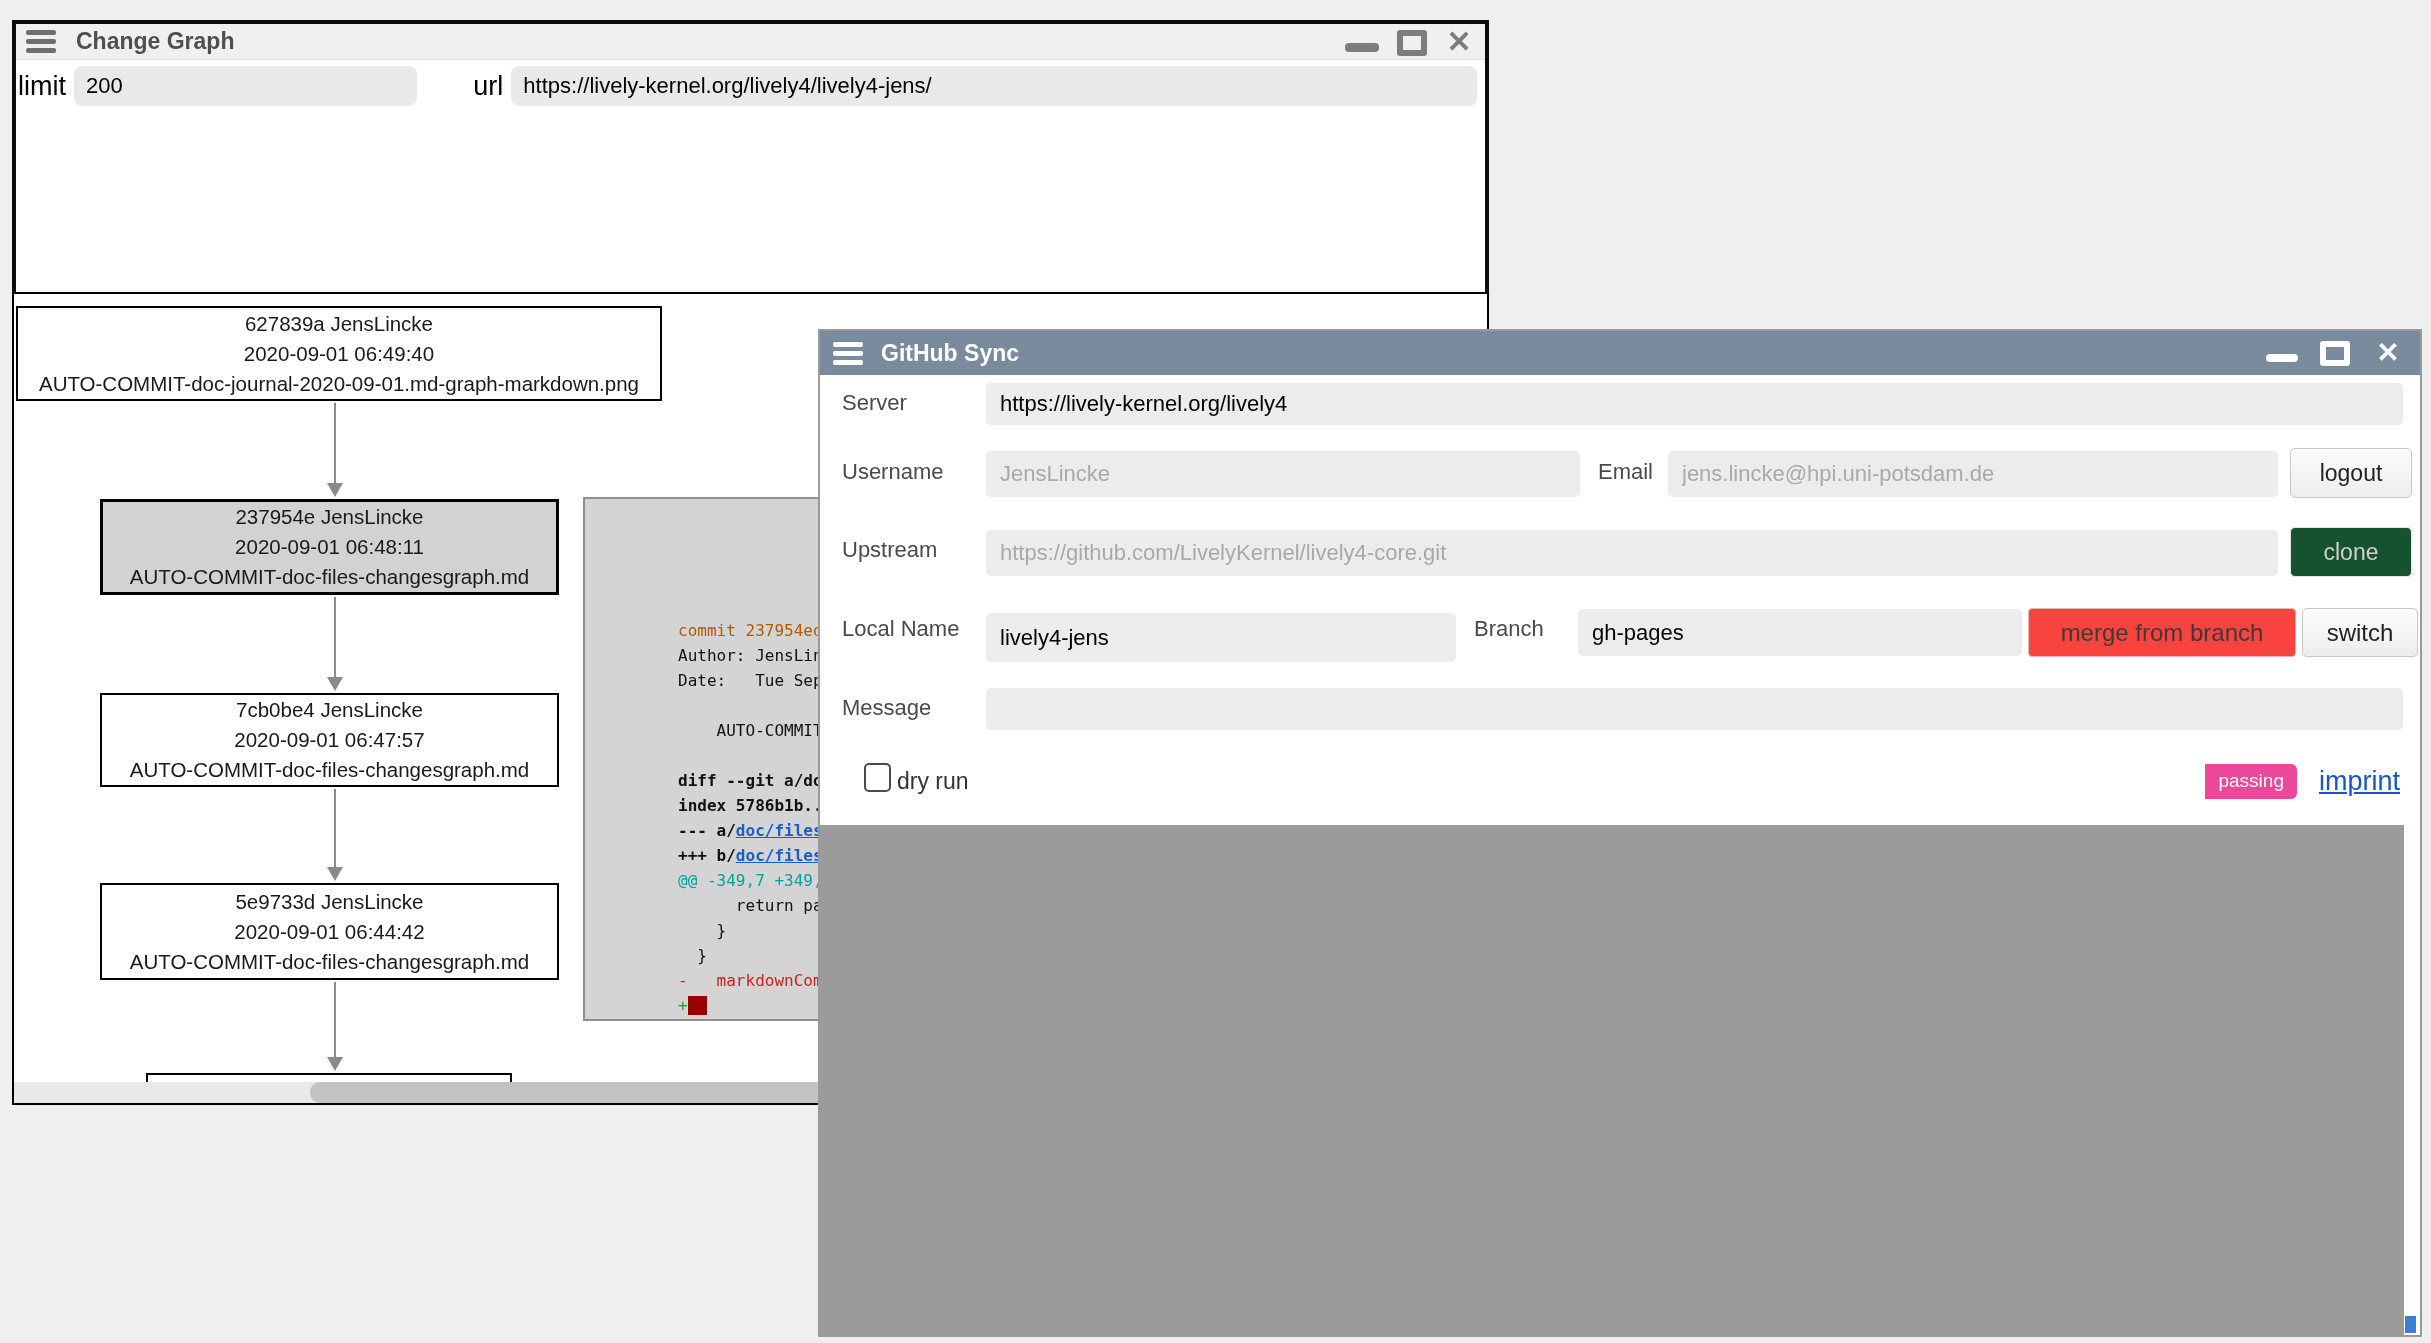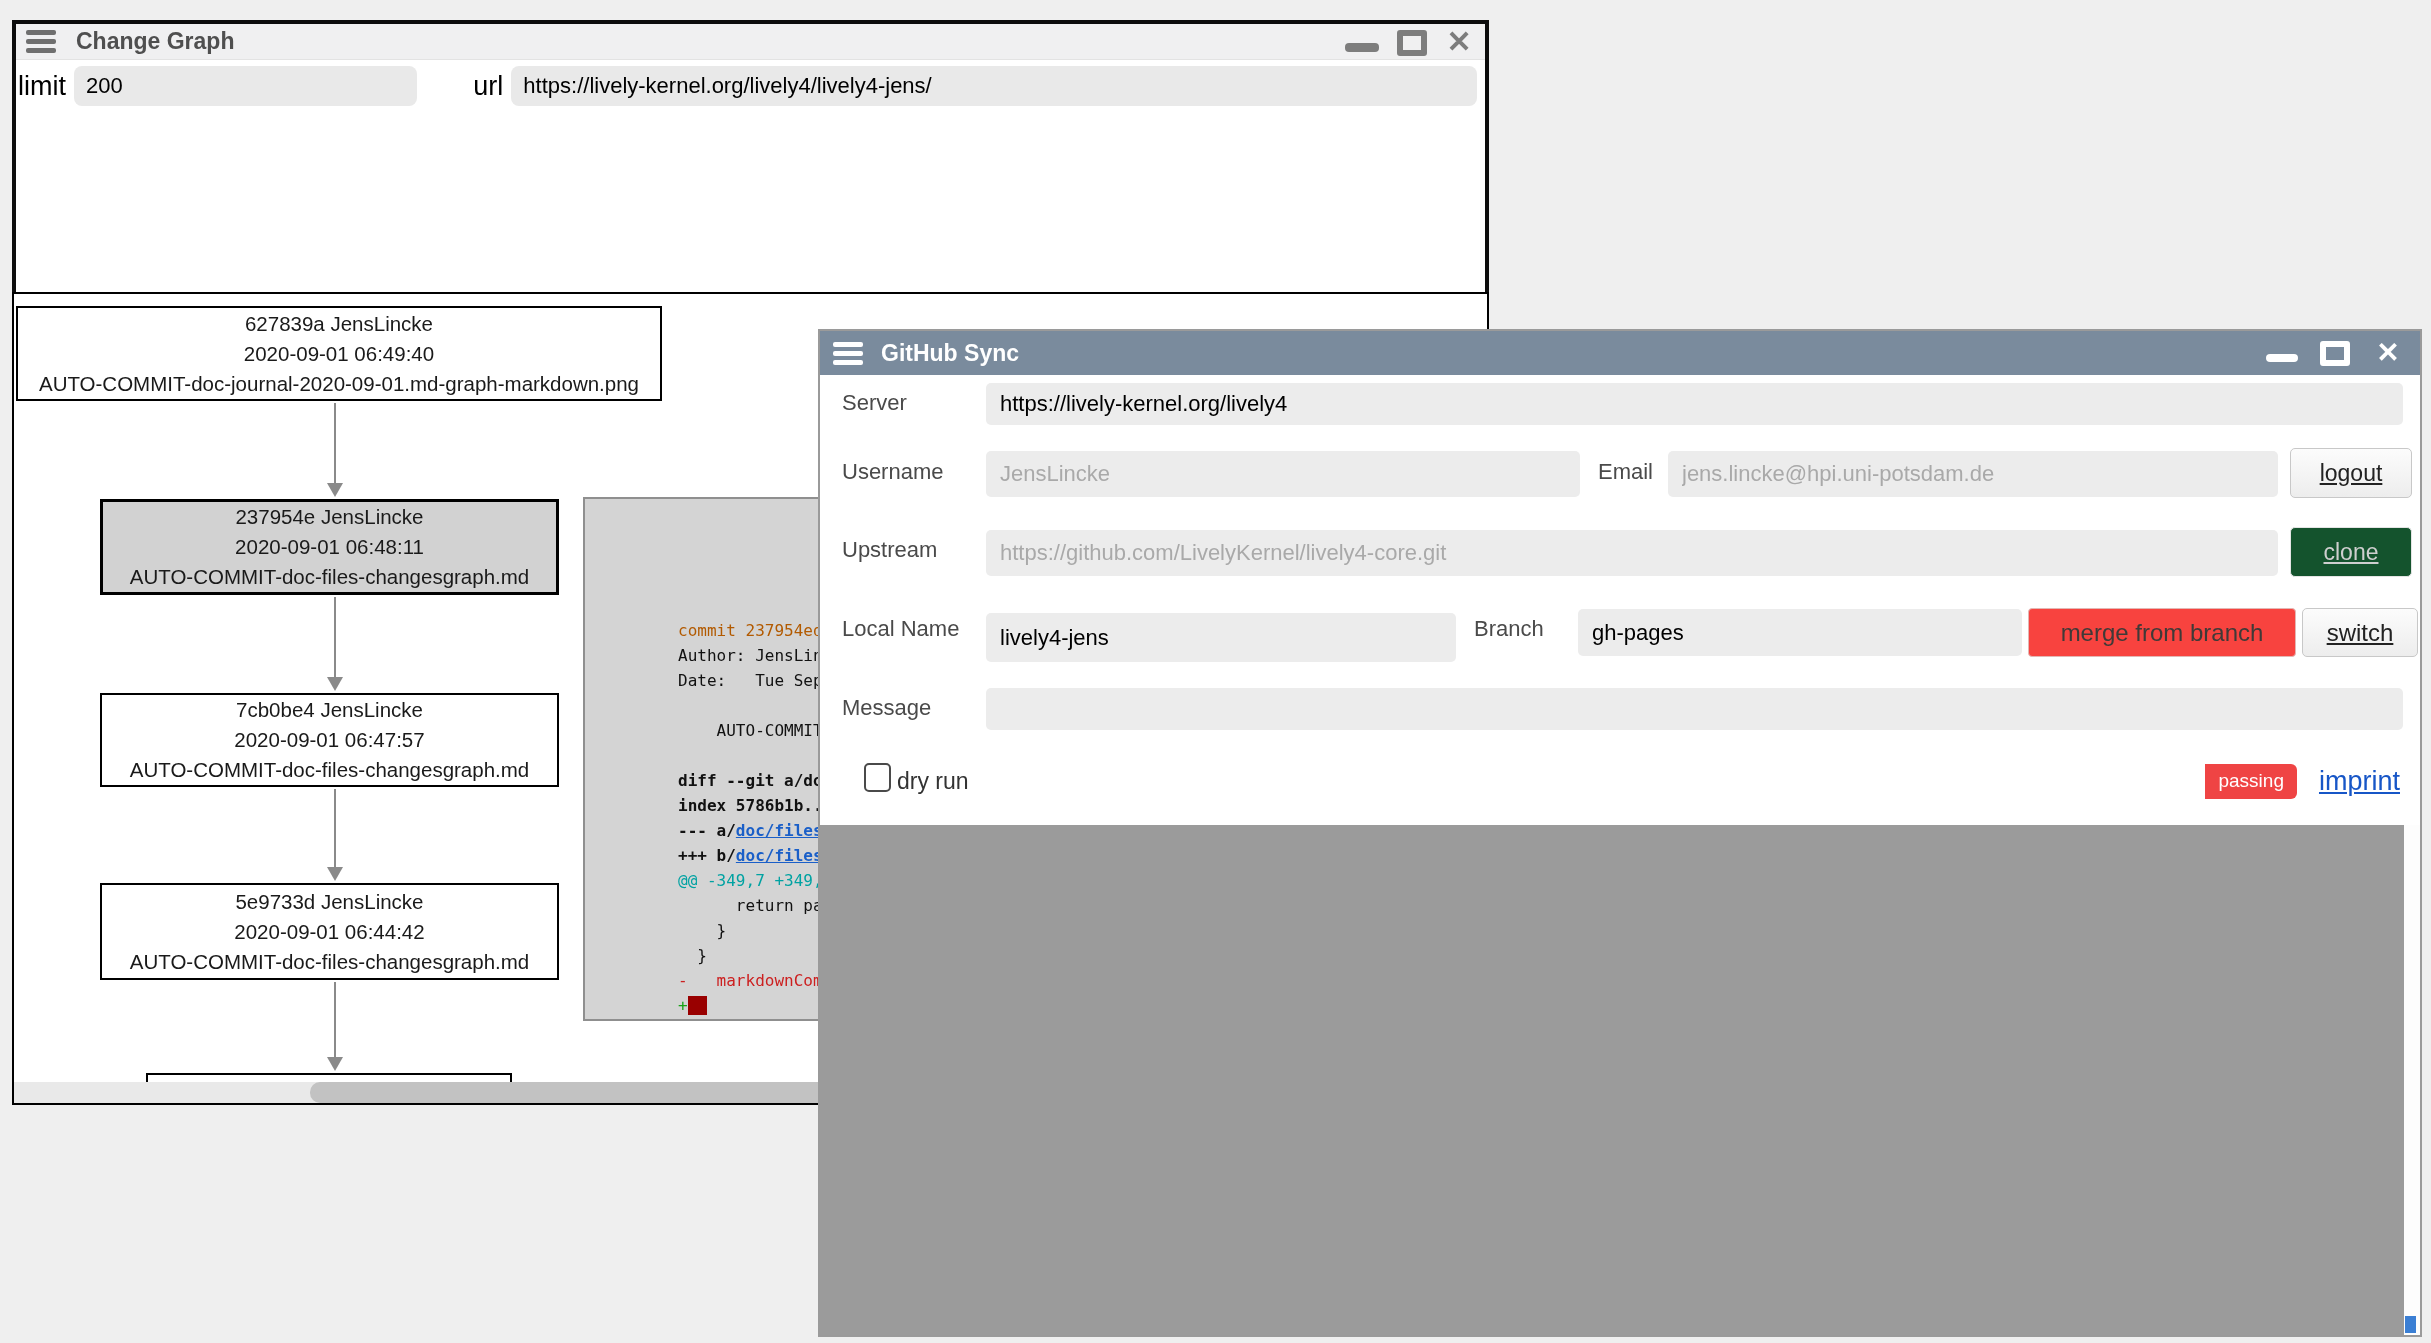--- a/index.html
+++ b/index.html
@@ -118,21 +118,20 @@
   .in-local     { left:166px; top:282px; width:470px;  height:49px; }
   .lbl-branch   { left:654px; top:285px; }
   .in-branch    { left:758px; top:278px; width:444px;  height:47px; }
   .lbl-message  { left:22px;  top:364px; }
   .in-message   { left:166px; top:357px; width:1417px; height:42px; }
 
   .gs-btn {
     background:linear-gradient(#fcfcfc,#ededed); border:1px solid #c8c8c8; border-radius:5px;
     font-size:23px; color:#222; padding:0 14px; height:47px; cursor:pointer;
     font-family:"Liberation Sans",sans-serif;
-    text-decoration:underline;
   }
   .btn-logout { position:absolute; left:1470px; top:117px; width:122px; height:50px; }
   .btn-clone  { position:absolute; left:1470px; top:196px; width:122px; height:50px; color:#cfcfcf; border-color:#e4e4e4; background:#14532d; }
   .btn-merge  {
     position:absolute; left:1208px; top:277px; width:268px; height:49px;
     background:#f8433f; border:1px solid #e2b7b4; border-radius:4px;
     font-size:24px; color:#3f3a38; cursor:pointer; font-family:"Liberation Sans",sans-serif;
   }
   .btn-switch { position:absolute; left:1482px; top:277px; width:116px; height:49px; font-size:24px; }
 
@@ -141,21 +140,21 @@
     display:flex; align-items:center;
   }
   .actions { display:flex; align-items:center; gap:17px; }
   .gs-btn.danger { color:#c0392b; }
   .dry-run { display:flex; align-items:center; gap:6px; margin-left:26px; }
   .checkbox { width:27px; height:29px; background:#fff; border:2px solid #4a4a4a; border-radius:5px; cursor:pointer; margin-bottom:8px; }
   .dry-run-label { font-size:23px; color:#333; }
   .spacer { flex:1; }
   .badge { display:flex; height:35px; font-size:19px; color:#fff; align-items:stretch; }
   .badge-build   { background:#555555; border-radius:6px 0 0 6px; padding:0 13px; display:flex; align-items:center;margin-top:44px; }
-  .badge-passing { background:#ef4444; border-radius:0 6px 6px 0; padding:16px 13px; display:flex; align-items:center; }
+  .badge-passing { background:#ec4899; border-radius:0 6px 6px 0; padding:16px 13px; display:flex; align-items:center; }
   .imprint { margin-left:22px; font-size:27px; color:#1756c7; text-decoration:underline; cursor:pointer; }
 
   .gs-body { position:absolute; left:0; right:0; top:494px; bottom:0; background:#9b9b9b; }
   .gs-vscroll { position:absolute; right:0; top:494px; bottom:0; width:16px; background:#fdfdfd; }
   .gs-vscroll .vthumb { position:absolute; left:1px; bottom:2px; width:11px; height:17px; background:#3b7fd4; }
 </style>
 </head>
 <body>
 
 <div class="window cg-window">

